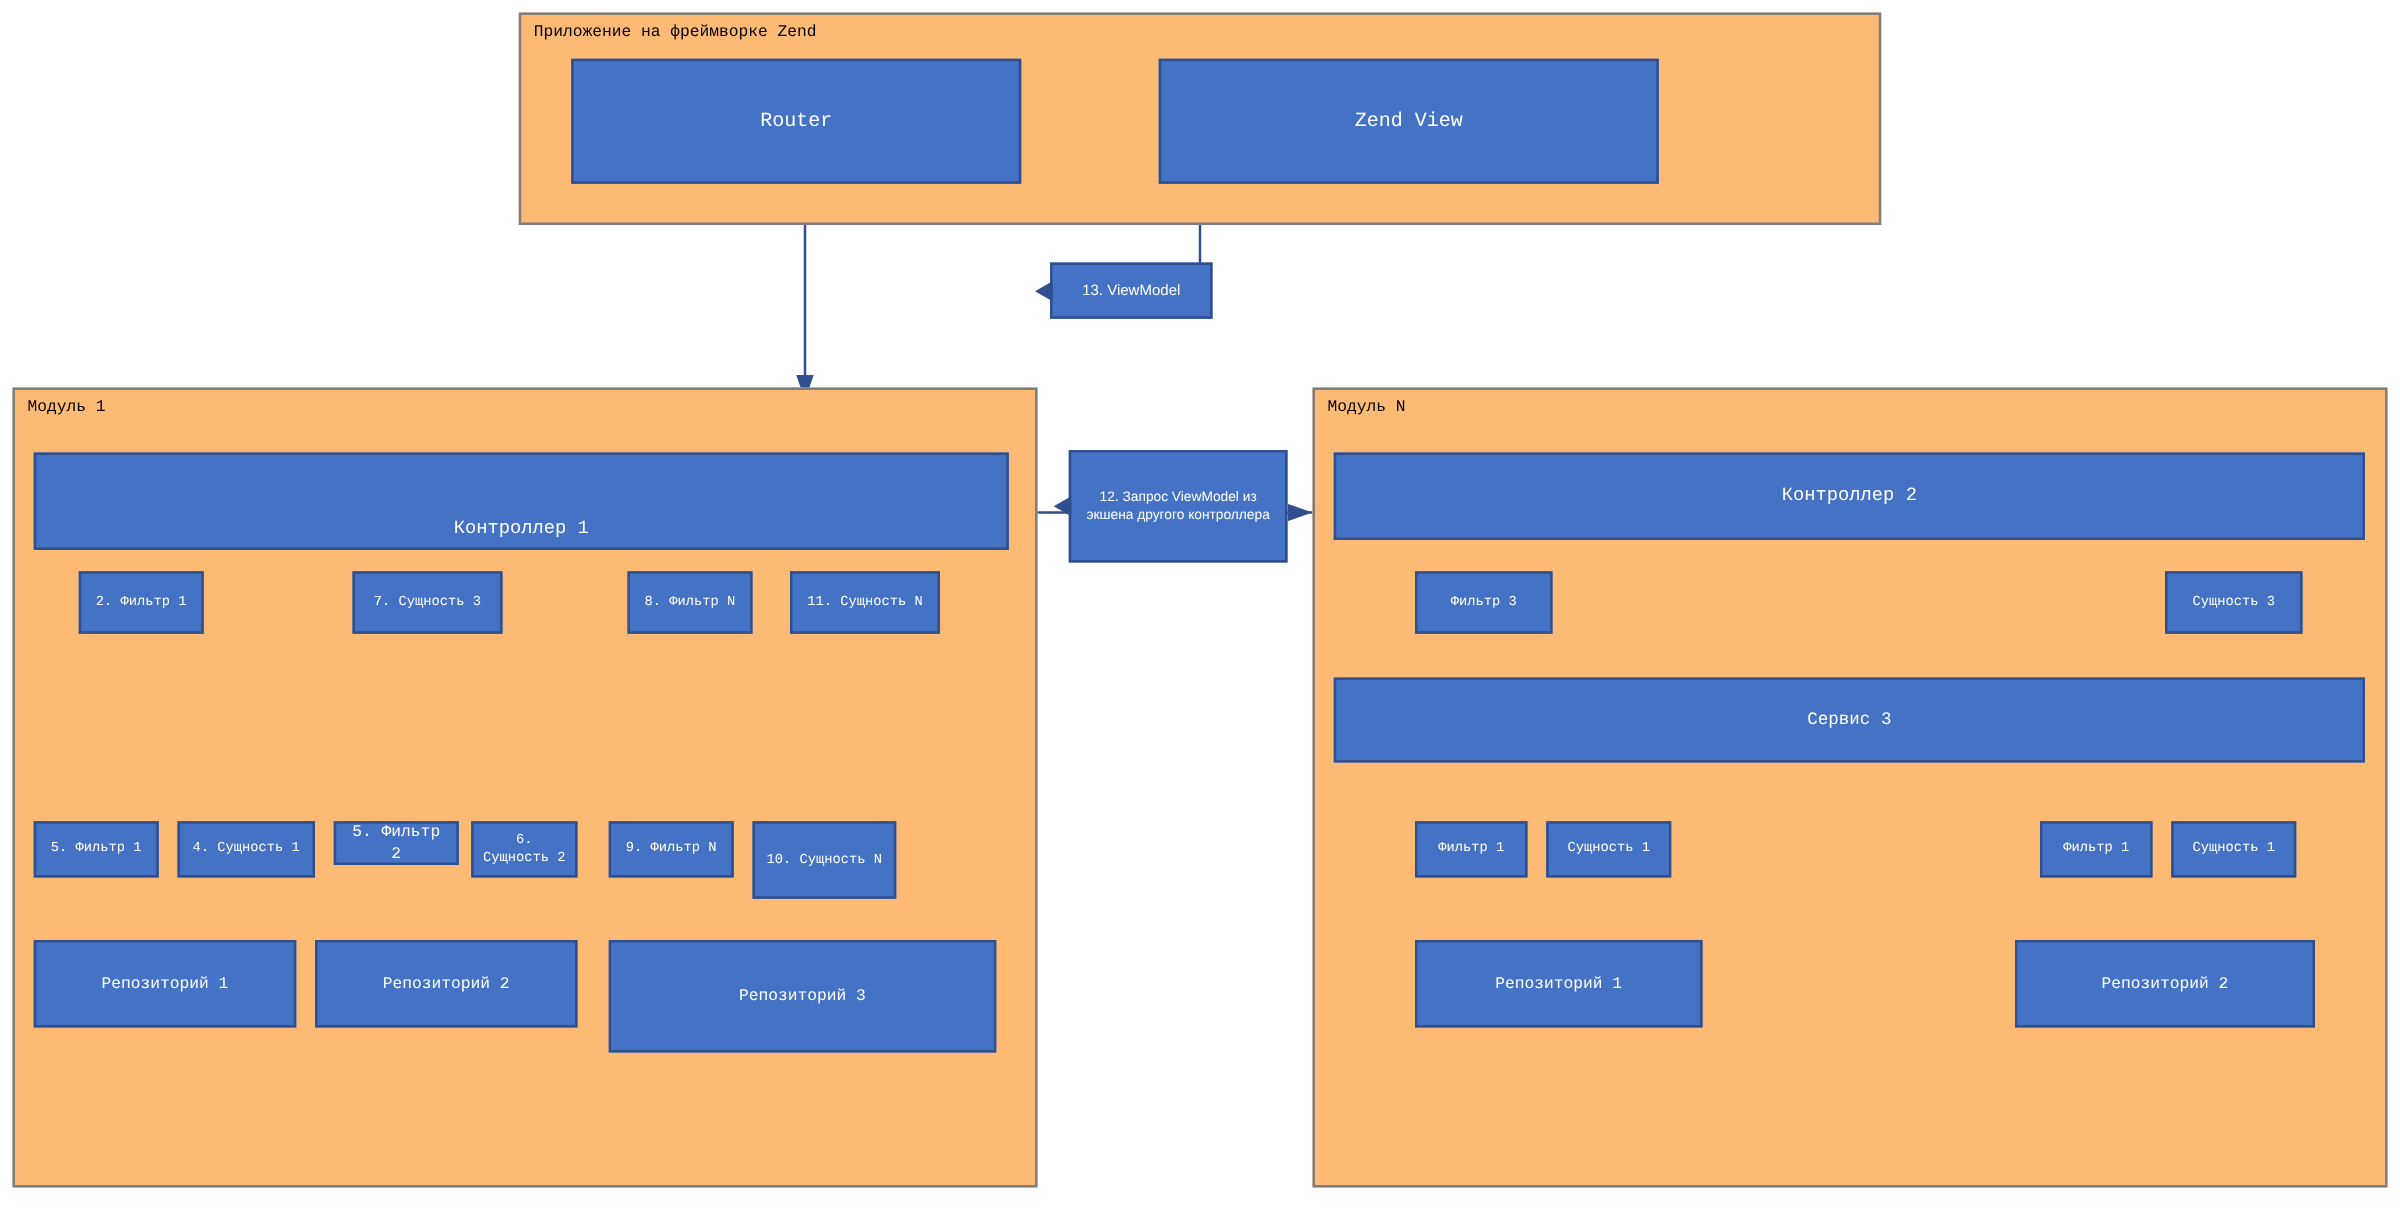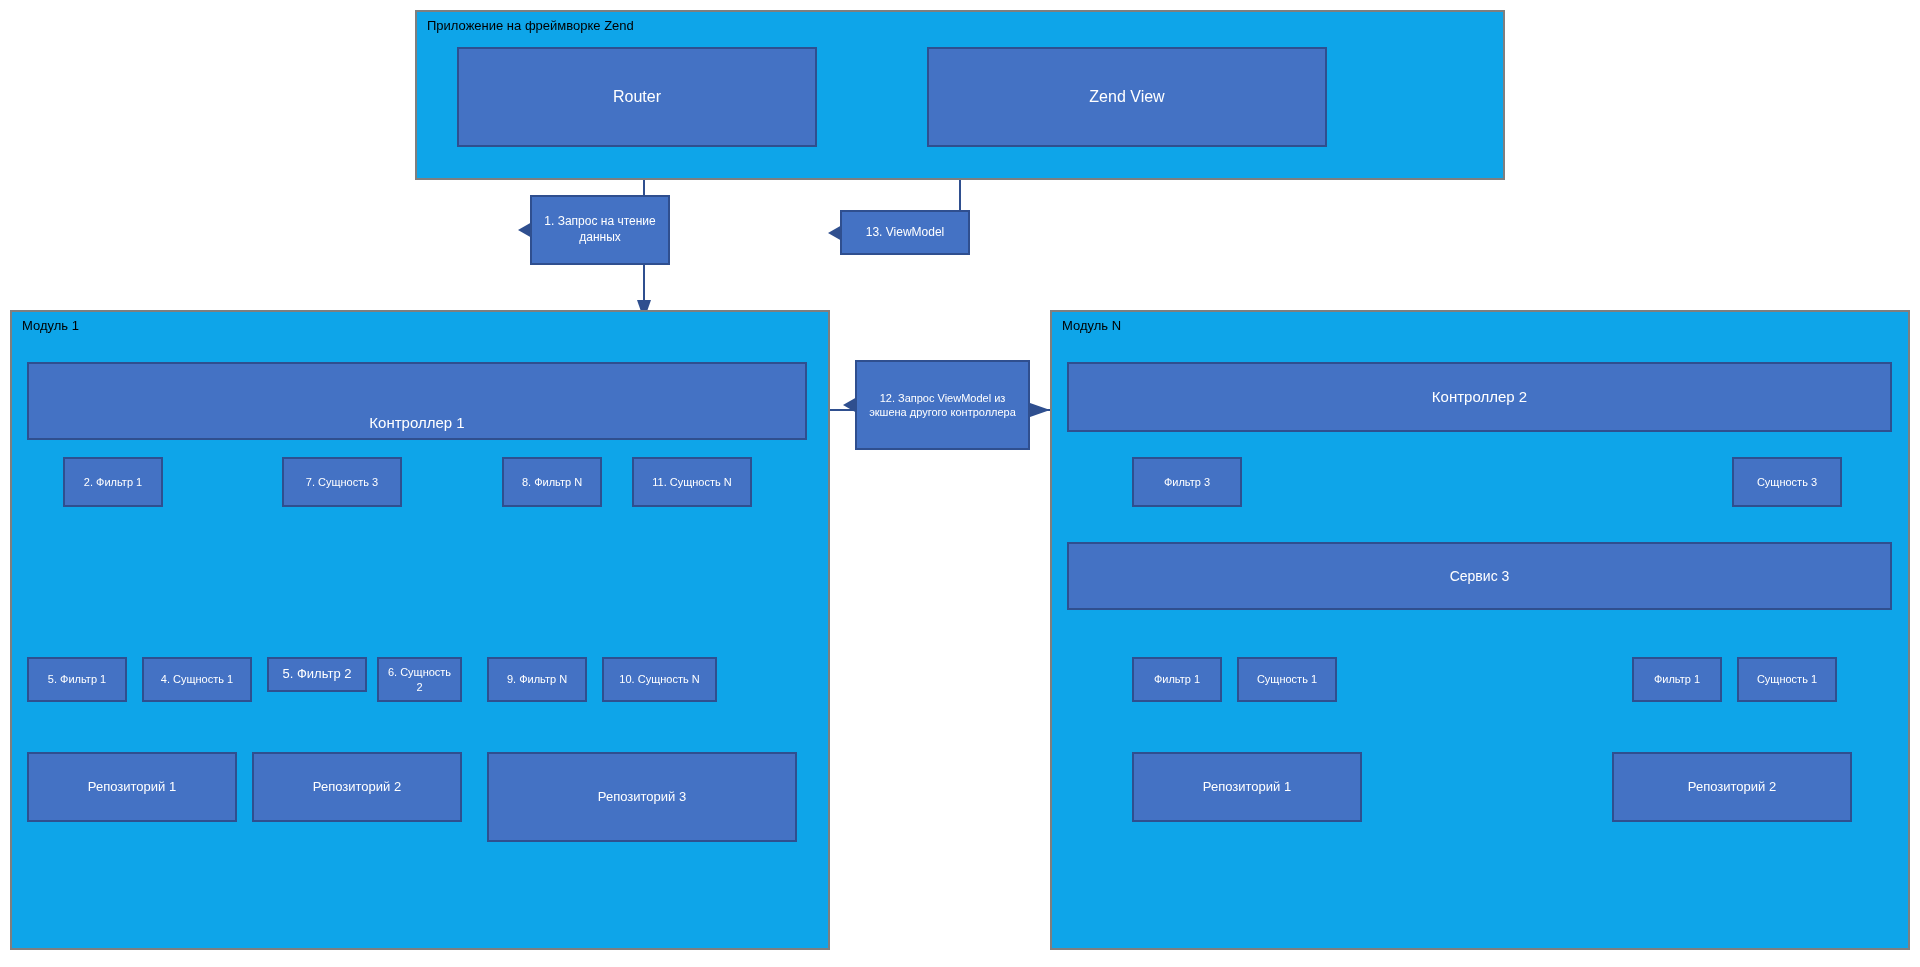--- a/index.html
+++ b/index.html
@@ -29,23 +29,24 @@
       align-items: center;
       justify-content: center;
       text-align: center;
       position: absolute;
       padding: 6px;
       line-height: 1.3;
     }
 
     
     .gray-container {
-      background: #0ea5e9;
+      background: #fdba74;
       border: 2px solid #7F7F7F;
       position: absolute;
+      font-family: Liberation Mono, monospace;
     }
 
     .container-label {
       position: absolute;
       top: 6px;
       left: 10px;
       font-size: 13px;
       color: #000;
     }
 
@@ -151,23 +152,20 @@
 
     <div class="blue-box" style="left: 40px; top: 35px; width: 360px; height: 100px; font-size: 16px;">
       <span>Router</span>
     </div>
 
     <div class="blue-box" style="left: 510px; top: 35px; width: 400px; height: 100px; font-size: 16px;">
       <span>Zend View</span>
     </div>
   </div>
 
-  <div class="callout-box" style="left: 530px; top: 195px; width: 140px; height: 70px; font-size: 12px;">
-    <span>1. Запрос на чтение данных</span>
-  </div>
 
   <div class="callout-box" style="left: 840px; top: 210px; width: 130px; height: 45px; font-size: 12px;">
     <span>13. ViewModel</span>
   </div>
 
   <div class="gray-container" style="left: 10px; top: 310px; width: 820px; height: 640px;">
     <span class="container-label">Модуль 1</span>
 
     <div class="blue-box" style="left: 15px; top: 50px; width: 780px; height: 78px; font-size: 15px; align-items: flex-end;">
       <span>Контроллер 1</span>
@@ -204,21 +202,21 @@
     </div>
 
     <div class="blue-box" style="left: 365px; top: 345px; width: 85px; height: 45px; font-size: 11px;">
       <span>6. Сущность 2</span>
     </div>
 
     <div class="blue-box" style="left: 475px; top: 345px; width: 100px; height: 45px; font-size: 11px;">
       <span>9. Фильтр N</span>
     </div>
 
-    <div class="blue-box" style="left: 590px; top: 345px; width: 115px; height: 45px; font-size: 11px;">
+    <div class="blue-box" style="left: 590px; top: 345px; width: 115px; height: 62px; font-size: 11px;">
       <span>10. Сущность N</span>
     </div>
 
     <div class="blue-box" style="left: 15px; top: 440px; width: 210px; height: 70px; font-size: 13px;">
       <span>Репозиторий 1</span>
     </div>
 
     <div class="blue-box" style="left: 240px; top: 440px; width: 210px; height: 70px; font-size: 13px;">
       <span>Репозиторий 2</span>
     </div>

